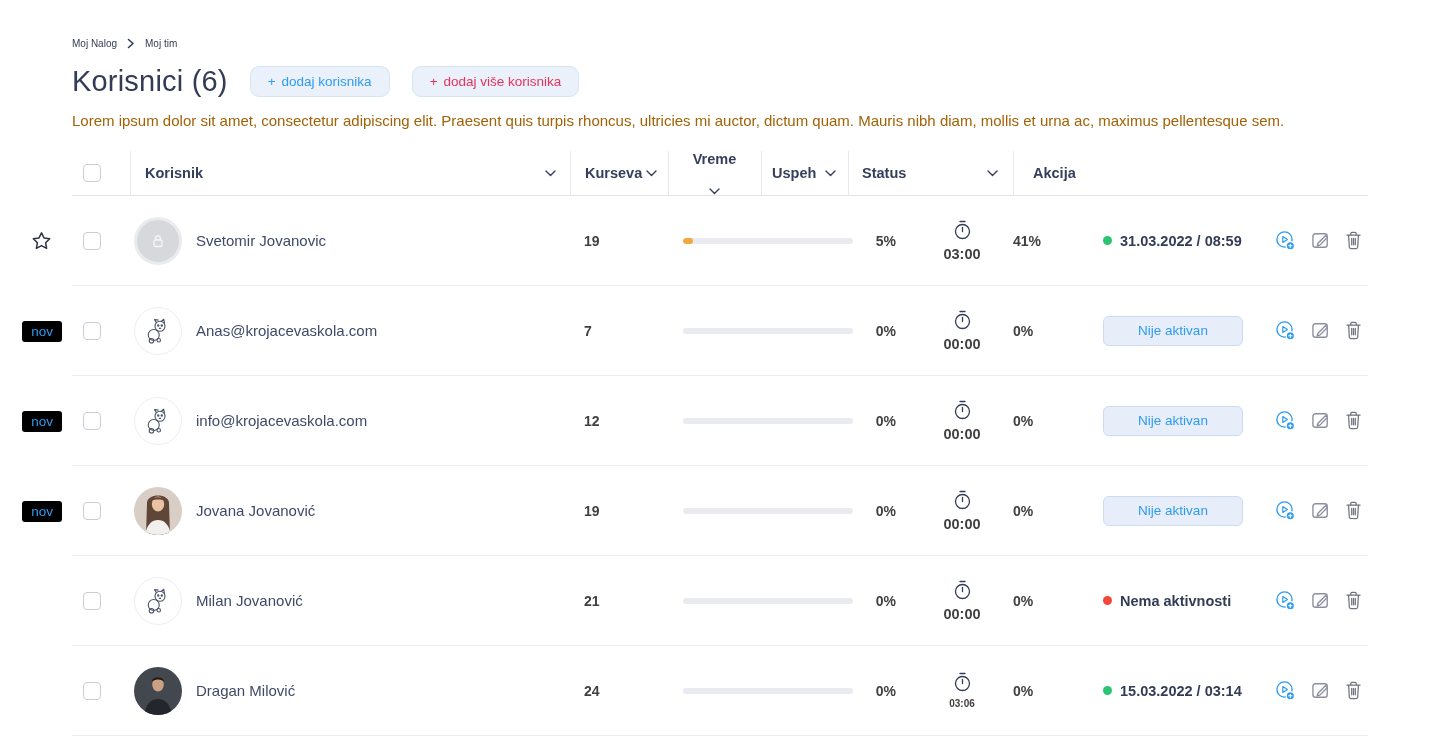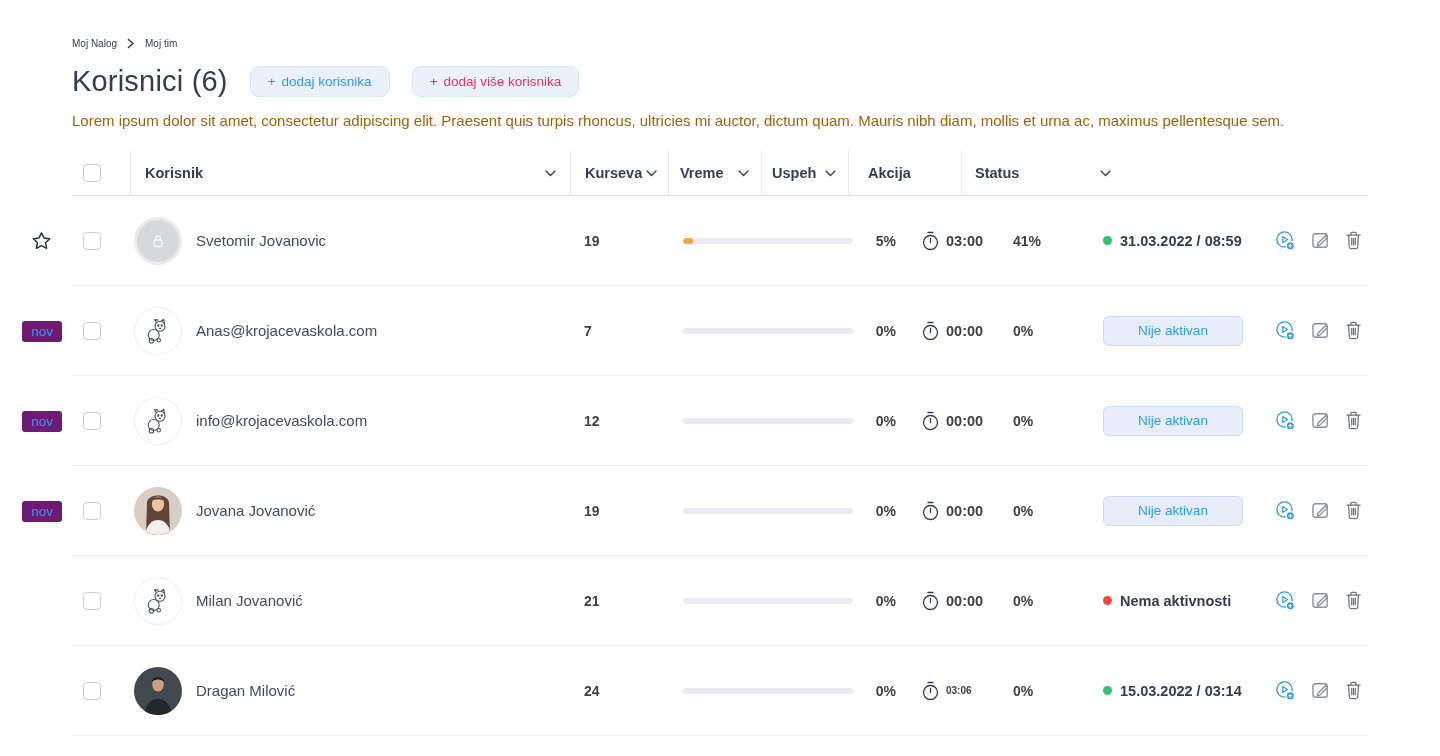--- a/index.html
+++ b/index.html
@@ -27,21 +27,21 @@
   
   .table { margin-top:22px; width:1368px; }
   .trow { display:flex; width:1368px; }
   .gutter { width:72px; margin-left:-72px; display:flex; align-items:center; justify-content:flex-end; padding-right:10px; flex:none; }
   .cells { display:flex; align-items:center; width:1296px; border-bottom:1px solid #ededf0; }
 
   .col-check   { width:58px;  display:flex; align-items:center; padding-left:11px; }
   .col-user    { width:440px; display:flex; align-items:center; }
   .col-courses { width:98px;  padding-left:14px; }
   .col-progress{ width:242px; display:flex; align-items:center; padding:0 14px 0 15px; }
-  .col-time    { width:93px;  display:flex; align-items:center; gap:6px; padding-left:11px; }
+  .col-time    { width:93px;  display:flex; align-items:center; gap:6px; padding-left:11px;flex-direction:column; }
   .col-success { width:87px;  padding-left:10px; }
   .col-status  { width:165px; display:flex; align-items:center; padding-left:13px; }
   .col-action  { width:113px; display:flex; align-items:center; gap:13px; padding-left:19px; }
 
   
   .thead .cells { height:45px; border-bottom:1px solid #e2e4e9; }
   .hcell { font-size:14.5px; font-weight:600; color:#353e5c; display:flex; align-items:center;
     justify-content:space-between; align-self:stretch; cursor:pointer; }
   .hcell .hlabel { white-space:nowrap; }
   .hsep { border-left:1px solid #e6e8ec; }
@@ -81,21 +81,21 @@
   .status-date { display:flex; align-items:center; gap:8px; font-size:14.5px; font-weight:600; color:#333c56; white-space:nowrap; }
   .dot { width:9px; height:9px; border-radius:50%; flex:none; }
   .dot-green { background:#2bc572; }
   .dot-red { background:#f4473a; }
   .status-pill { width:140px; height:30px; border-radius:6px; background:#e7eef9; border:1px solid #ccdcf0;
     color:#2e9bf1; font-size:13.5px; display:flex; align-items:center; justify-content:center; cursor:pointer; }
 
   .action-icon { cursor:pointer; display:flex; }
   .action-icon svg { display:block; }
 
-  .nov-badge { background:#701a75; color:#2e9bf1; font-size:13.5px; padding:3px 9px; border-radius:3px; }
+  .nov-badge { background:#000000; color:#2e9bf1; font-size:13.5px; padding:3px 9px; border-radius:3px; }
   .star { cursor:pointer; display:flex; margin-right:10px; }
 </style>
 </head>
 <body>
 
 <div class="page">
 
   <div class="breadcrumb">
     <span class="crumb">Moj Nalog</span>
     <span class="crumb-sep">
@@ -153,30 +153,30 @@
             </span>
         </div>
         <div class="hcell col-success hsep">
           <span class="hlabel">Uspeh</span>
           <span class="chev">
               <svg width="11" height="7" viewBox="0 0 11 7" fill="none" stroke="#353e5c" stroke-width="1.4" stroke-linecap="round" stroke-linejoin="round">
                 <path d="M1 1 L5.5 5.5 L10 1"></path>
               </svg>
             </span>
         </div>
-        <div class="hcell col-action hsep">
-          <span class="hlabel">Akcija</span>
-        </div>
         <div class="hcell col-status hsep">
           <span class="hlabel">Status</span>
           <span class="chev">
               <svg width="11" height="7" viewBox="0 0 11 7" fill="none" stroke="#353e5c" stroke-width="1.4" stroke-linecap="round" stroke-linejoin="round">
                 <path d="M1 1 L5.5 5.5 L10 1"></path>
               </svg>
             </span>
+        </div>
+        <div class="hcell col-action hsep">
+          <span class="hlabel">Akcija</span>
         </div>
       </div>
     </div>
 
     <div class="tbody">
         <div class="trow">
     <div class="gutter">
       <span class="star">
         <svg width="21" height="20" viewBox="0 0 21 20" fill="none" stroke="#2b3346" stroke-width="1.5" stroke-linejoin="round">
           <path d="M10.5 1.8 L13 6.9 L18.7 7.7 L14.6 11.7 L15.6 17.3 L10.5 14.6 L5.4 17.3 L6.4 11.7 L2.3 7.7 L8 6.9 Z"></path>

